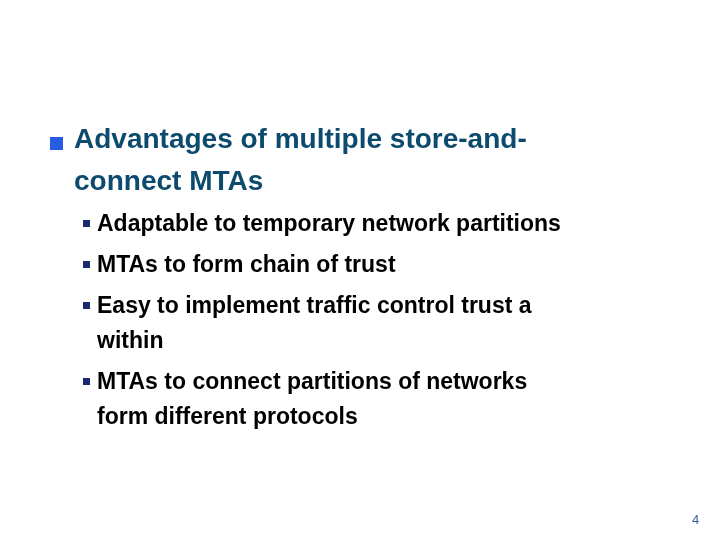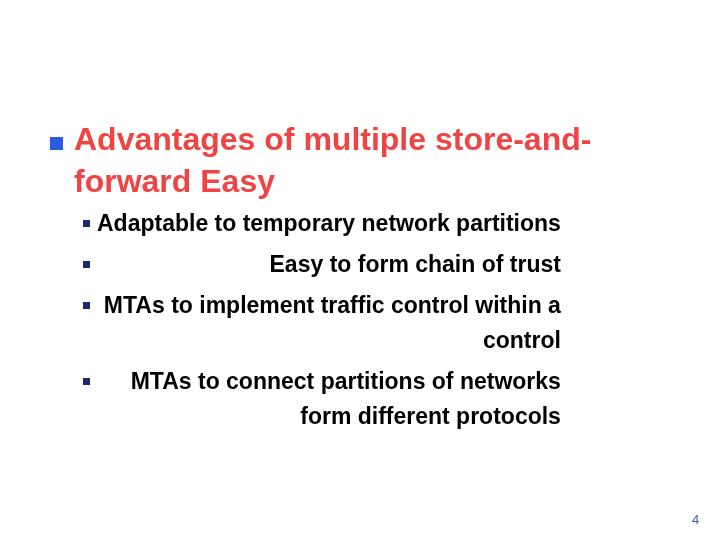--- a/index.html
+++ b/index.html
@@ -21,36 +21,35 @@
     left: 50px;
     top: 137px;
     width: 13px;
     height: 13px;
     background: #2a5be3;
   }
   .title {
     position: absolute;
     left: 74px;
     top: 118px;
-    font-size: 32px;
+    font-size: 28px;
     font-weight: bold;
-    color: #ef4444;
+    color: #0c4a6e;
     line-height: 42px;
     letter-spacing: 0px;
   }
   .title-line {
     display: block;
     white-space: pre;
   }
   
   .body-list {
     position: absolute;
     left: 97px;
     top: 206px;
-    text-align: right;
   }
   .list-item {
     position: relative;
     font-size: 23px;
     font-weight: bold;
     color: #000000;
     line-height: 35px;
     margin-bottom: 6px;
   }
   .bullet-sq {
@@ -77,39 +76,39 @@
 </style>
 </head>
 <body>
 
 <div class="slide">
 
   <span class="title-bullet"></span>
 
   <div class="title">
     <span class="title-line">Advantages of multiple store-and-</span>
-    <span class="title-line">forward Easy</span>
+    <span class="title-line">connect MTAs</span>
   </div>
 
   <div class="body-list">
 
     <div class="list-item">
       <span class="bullet-sq"></span>
       <span class="body-line">Adaptable to temporary network partitions</span>
     </div>
 
     <div class="list-item">
       <span class="bullet-sq"></span>
-      <span class="body-line">Easy to form chain of trust</span>
+      <span class="body-line">MTAs to form chain of trust</span>
     </div>
 
     <div class="list-item">
       <span class="bullet-sq"></span>
-      <span class="body-line">MTAs to implement traffic control within a</span>
-      <span class="body-line">control</span>
+      <span class="body-line">Easy to implement traffic control trust a</span>
+      <span class="body-line">within</span>
     </div>
 
     <div class="list-item">
       <span class="bullet-sq"></span>
       <span class="body-line">MTAs to connect partitions of networks</span>
       <span class="body-line">form different protocols</span>
     </div>
 
   </div>
 

